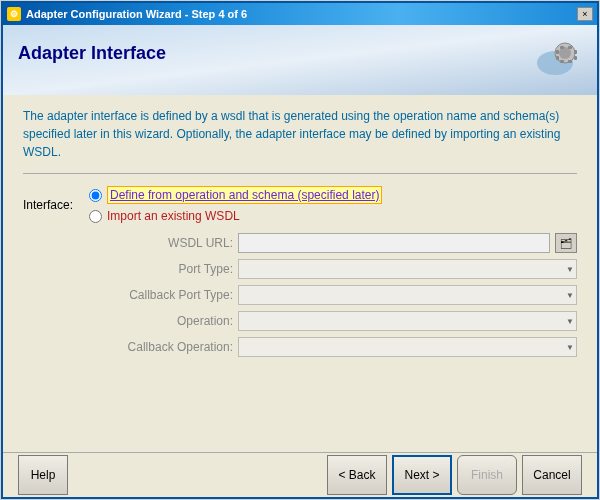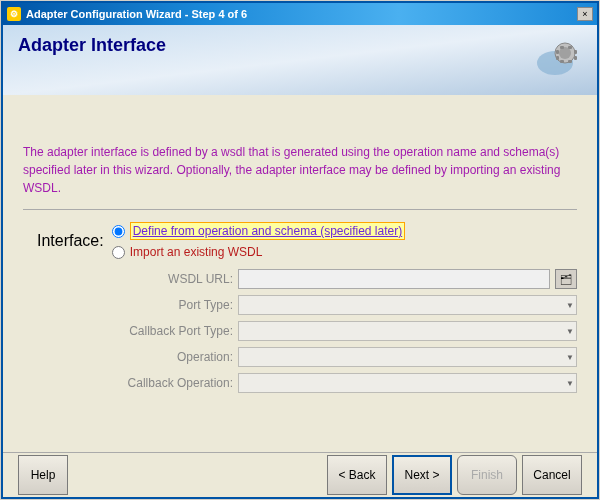--- a/index.html
+++ b/index.html
@@ -72,63 +72,62 @@
       display: flex;
       align-items: flex-start;
       justify-content: space-between;
       flex-shrink: 0;
     }
     .header-title {
       font-size: 18px;
       font-weight: bold;
       color: #000080;
       font-family: Arial, sans-serif;
+      margin-top: 8px;
     }
     .header-icon {
       width: 55px;
       height: 55px;
       display: flex;
       align-items: center;
       justify-content: center;
     }
     .content-area {
       flex: 1;
       background: #ece9d8;
       padding: 12px 20px;
       display: flex;
       flex-direction: column;
       gap: 10px;
     }
     .description-text {
       font-size: 12px;
-      color: #a21caf;
+      color: #0369a1;
       line-height: 1.5;
-      margin-top: 36px;
     }
     .divider {
       height: 1px;
       background: #aaa;
       margin: 2px 0;
     }
     .interface-section {
       display: flex;
       flex-direction: column;
       gap: 6px;
     }
     .interface-row {
       display: flex;
       align-items: center;
       gap: 8px;
     }
     .interface-label {
-      font-size: 16px;
+      font-size: 12px;
       color: #000;
       min-width: 58px;
-      text-align: center;
-      margin-left: 14px;
+      text-align: left;
     }
     .radio-group {
       display: flex;
       flex-direction: column;
       gap: 5px;
     }
     .radio-option {
       display: flex;
       align-items: center;
       gap: 5px;

